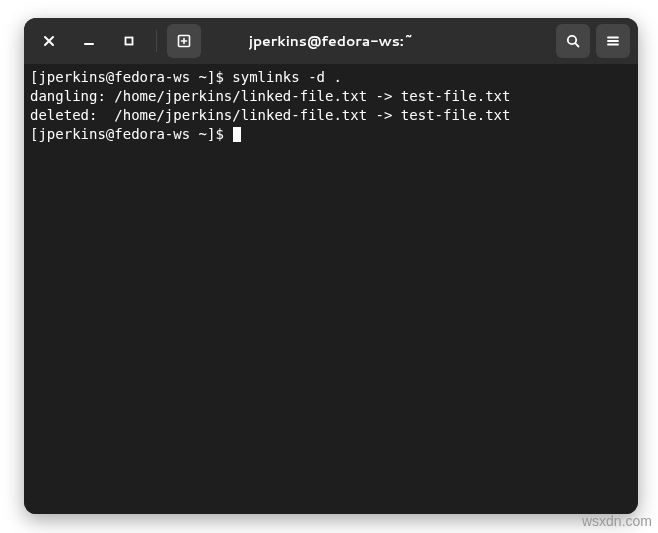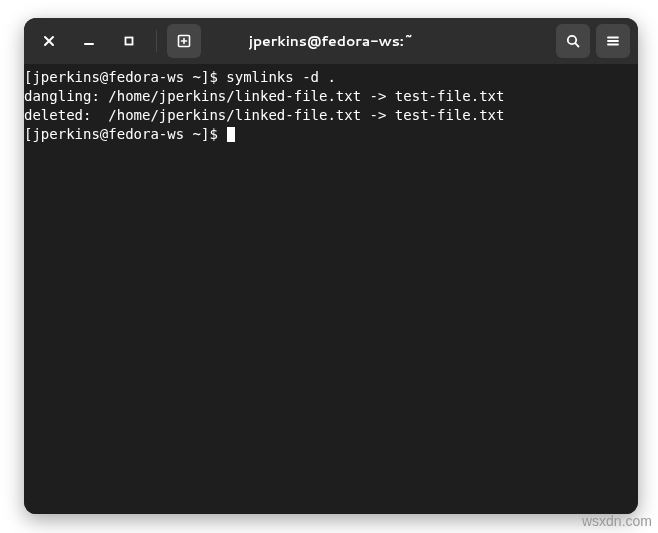--- a/index.html
+++ b/index.html
@@ -83,21 +83,21 @@
       background: #454545;
       margin: 0 4px;
     }
     .terminal {
       flex: 1;
       background: #1e1e1e;
       color: #ffffff;
       font-family: "DejaVu Sans Mono", "Liberation Mono", Consolas, monospace;
       font-size: 14px;
       line-height: 1.35;
-      padding: 4px 0;
+      padding: 4px 6px;
       white-space: pre;
       overflow: hidden;
     }
     .term-line {
       display: block;
     }
     .cursor {
       display: inline-block;
       width: 8px;
       height: 15px;

